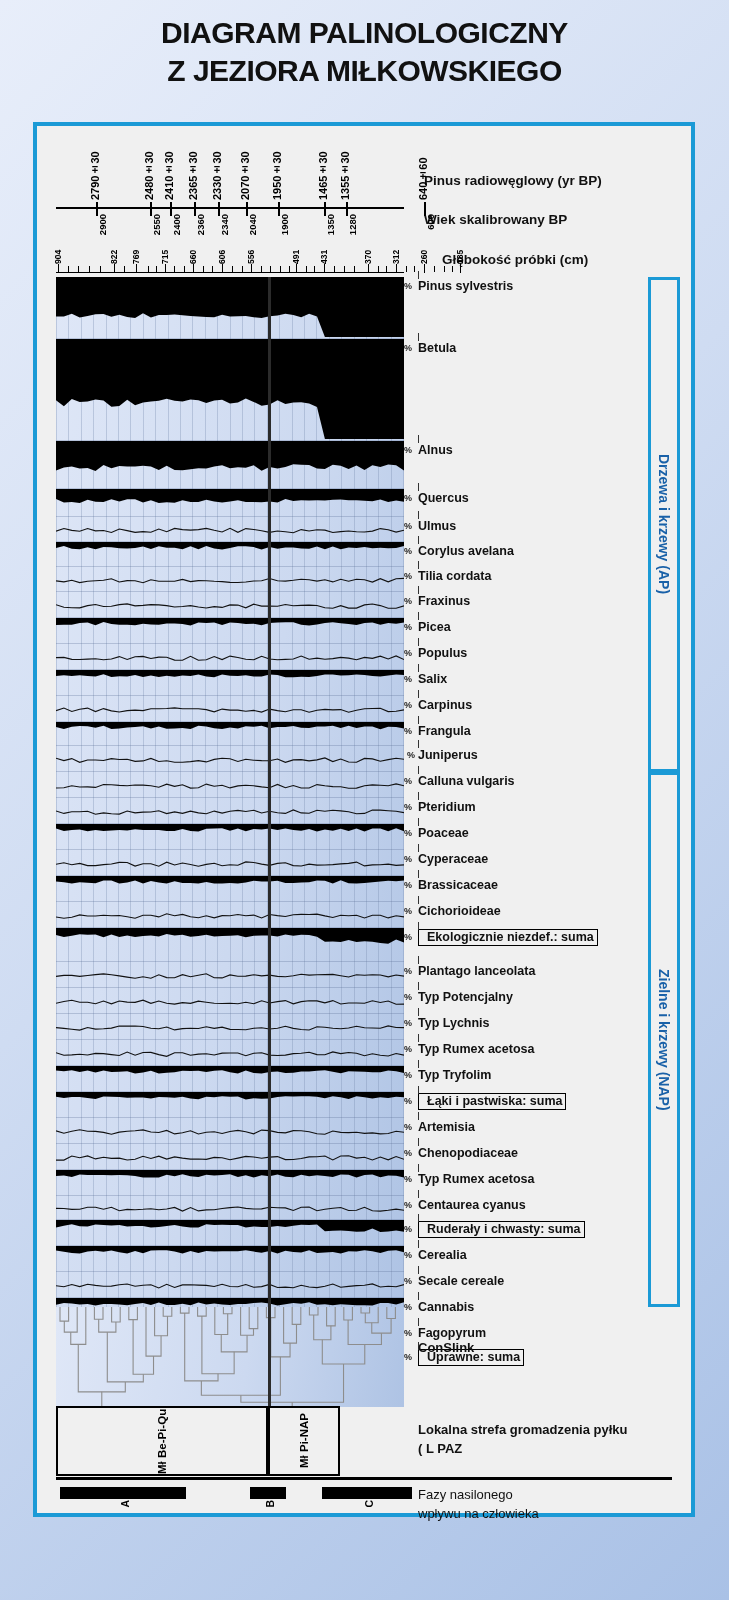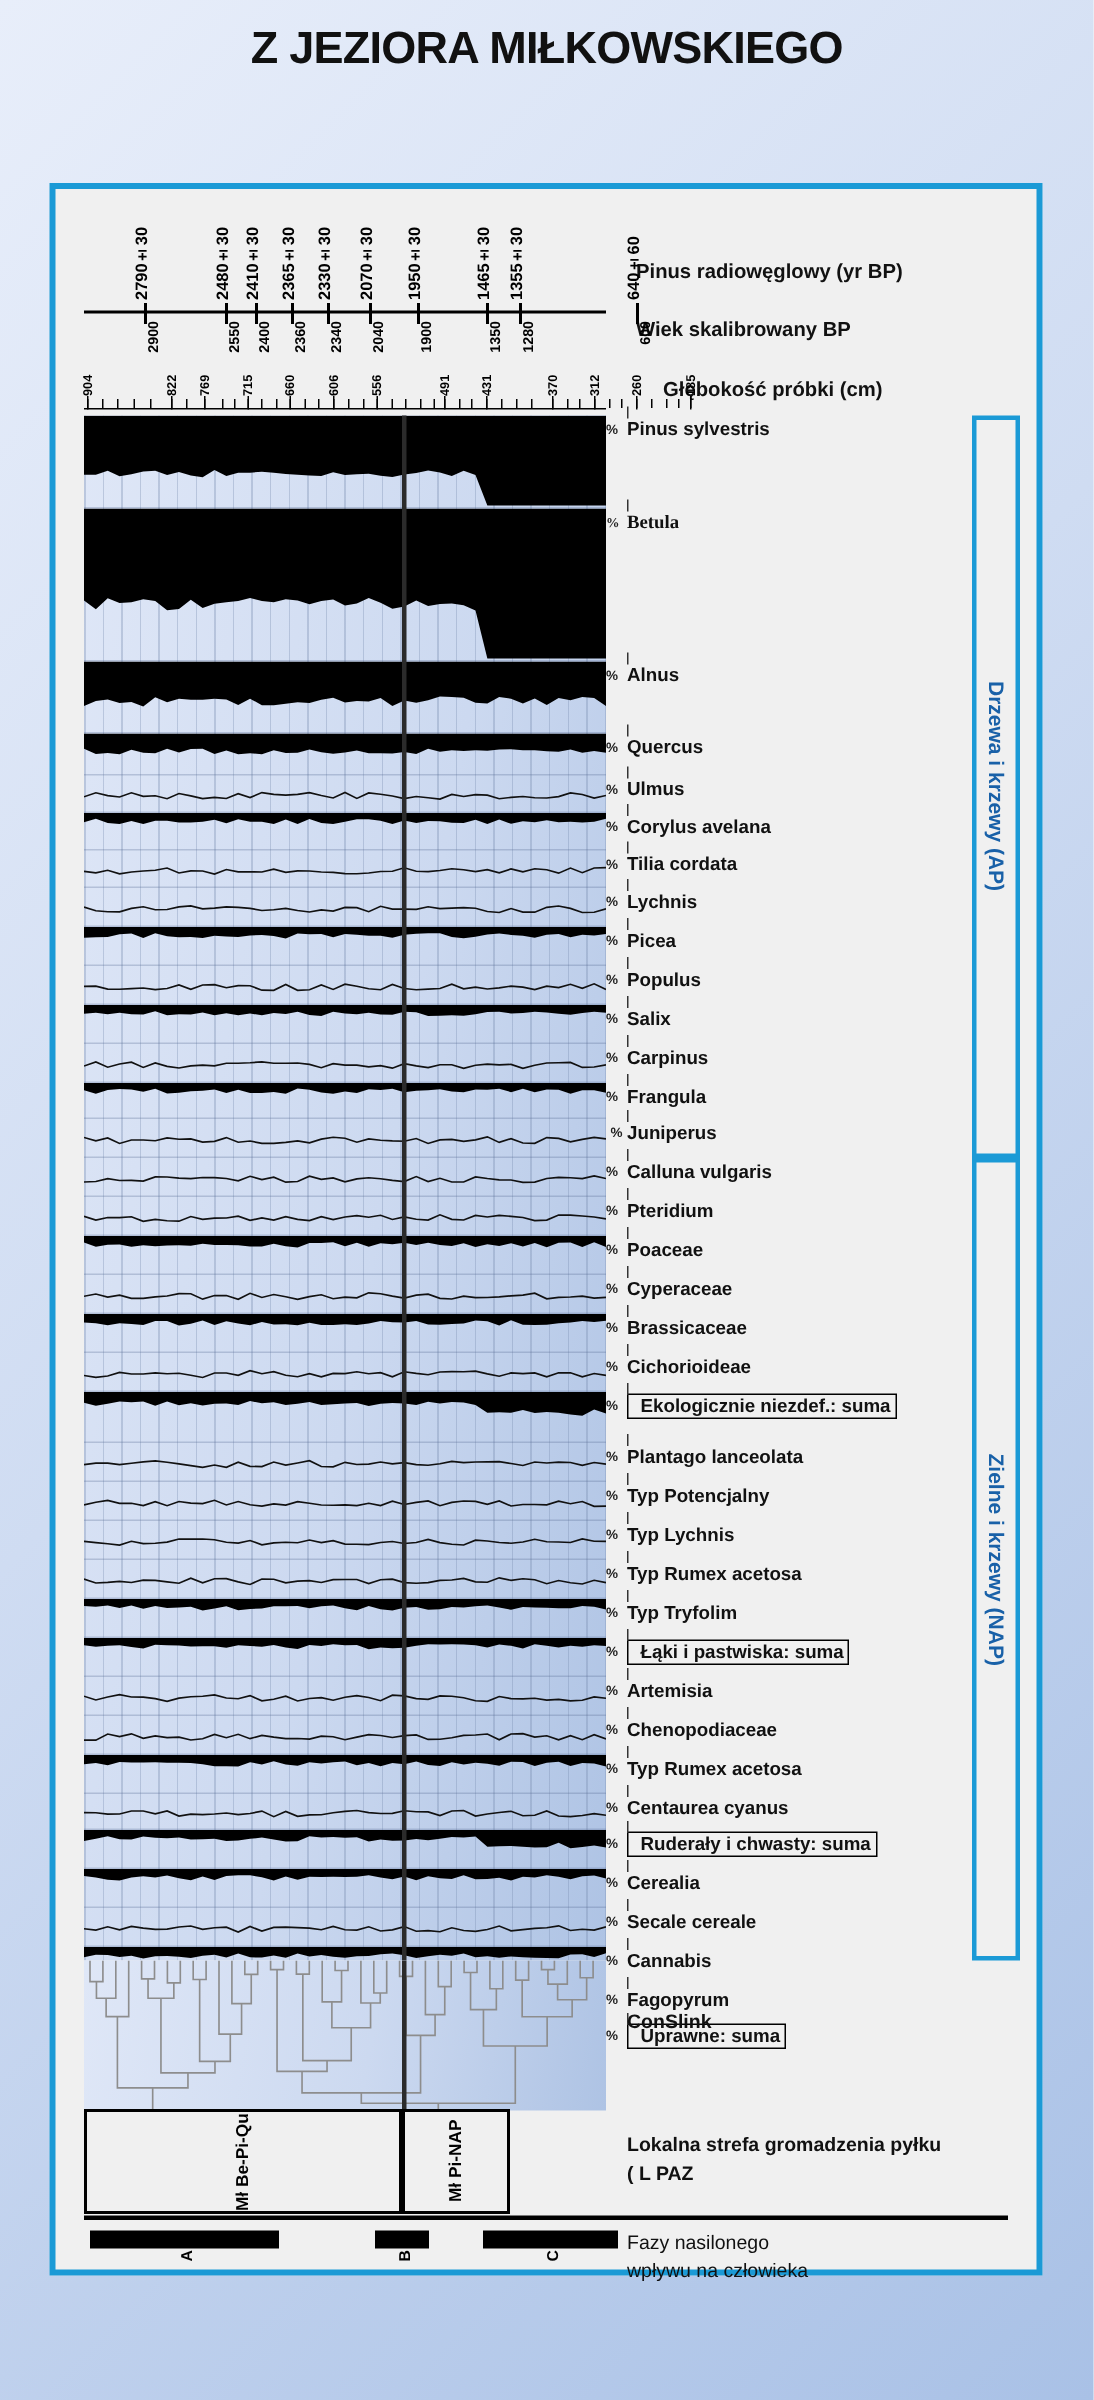--- a/index.html
+++ b/index.html
@@ -124,20 +124,21 @@
   }
   #phase-caption{
     position:absolute;left:418px;top:1485px;font-size:13px;font-weight:normal;
     color:#111;line-height:19px;width:250px;text-align:left;
   }
 </style>
 </head>
 <body>
 
 <div id="title">
+  <span>DIAGRAM PALINOLOGICZNY</span>
   <span class="l2">Z JEZIORA MIŁKOWSKIEGO</span>
 </div>
 
 <div id="panel"></div>
 
 <div class="hdr-text" style="left:424px;top:173px;">Pinus radiowęglowy (yr BP)</div>
 <div class="hdr-text" style="left:424px;top:212px;">Wiek skalibrowany BP</div>
 <div class="hdr-text" style="left:402px;top:252px;padding-left:40px;">Głębokość próbki (cm)</div>
 
 <div id="c14line"></div>
@@ -473,27 +474,27 @@
         <svg viewBox="0 0 348 26" preserveAspectRatio="none">
           <path d="M0,0 L0.0,6.8 L7.9,5.1 L15.8,5.4 L23.7,6.6 L31.6,5.9 L39.5,7.6 L47.5,6.1 L55.4,6.0 L63.3,6.5 L71.2,7.3 L79.1,5.9 L87.0,5.1 L94.9,7.0 L102.8,4.4 L110.7,6.9 L118.6,7.0 L126.5,5.7 L134.5,7.2 L142.4,4.4 L150.3,6.4 L158.2,5.4 L166.1,6.5 L174.0,7.1 L181.9,6.1 L189.8,6.0 L197.7,4.9 L205.6,4.4 L213.5,5.5 L221.5,7.4 L229.4,6.2 L237.3,5.1 L245.2,5.8 L253.1,4.3 L261.0,6.8 L268.9,6.2 L276.8,7.2 L284.7,6.3 L292.6,6.8 L300.5,7.2 L308.5,7.3 L316.4,7.5 L324.3,5.0 L332.2,4.9 L340.1,6.6 L348.0,4.2 L348,0 Z" fill="#000"></path>
         </svg>
       </div>
     </div>
 </div>
 <div id="zoneline"></div>
 
 <div id="labels">
     <div class="taxlabel" style="top: 2px;"><span class="pct">%</span><span class="nm">Pinus sylvestris</span><span class="tick"></span></div>
-    <div class="taxlabel" style="top: 64px; font-family: Liberation Serif, serif;"><span class="pct">%</span><span class="nm">Betula</span><span class="tick"></span></div>
+    <div class="taxlabel" style="top: 64px;"><span class="pct">%</span><span class="nm">Betula</span><span class="tick"></span></div>
     <div class="taxlabel" style="top: 166px;"><span class="pct">%</span><span class="nm">Alnus</span><span class="tick"></span></div>
     <div class="taxlabel" style="top: 214px;"><span class="pct">%</span><span class="nm">Quercus</span><span class="tick"></span></div>
     <div class="taxlabel" style="top: 242px;"><span class="pct">%</span><span class="nm">Ulmus</span><span class="tick"></span></div>
     <div class="taxlabel" style="top: 267px;"><span class="pct">%</span><span class="nm">Corylus avelana</span><span class="tick"></span></div>
     <div class="taxlabel" style="top: 292px;"><span class="pct">%</span><span class="nm">Tilia cordata</span><span class="tick"></span></div>
-    <div class="taxlabel" style="top: 317px;"><span class="pct">%</span><span class="nm">Lychnis</span><span class="tick"></span></div>
+    <div class="taxlabel" style="top: 317px;"><span class="pct">%</span><span class="nm">Fraxinus</span><span class="tick"></span></div>
     <div class="taxlabel" style="top: 343px;"><span class="pct">%</span><span class="nm">Picea</span><span class="tick"></span></div>
     <div class="taxlabel" style="top: 369px;"><span class="pct">%</span><span class="nm">Populus</span><span class="tick"></span></div>
     <div class="taxlabel" style="top: 395px;"><span class="pct">%</span><span class="nm">Salix</span><span class="tick"></span></div>
     <div class="taxlabel" style="top: 421px;"><span class="pct">%</span><span class="nm">Carpinus</span><span class="tick"></span></div>
     <div class="taxlabel" style="top: 447px;"><span class="pct">%</span><span class="nm">Frangula</span><span class="tick"></span></div>
     <div class="taxlabel" style="top: 471px; text-align: center;"><span class="pct">%</span><span class="nm">Juniperus</span><span class="tick"></span></div>
     <div class="taxlabel" style="top: 497px;"><span class="pct">%</span><span class="nm">Calluna vulgaris</span><span class="tick"></span></div>
     <div class="taxlabel" style="top: 523px;"><span class="pct">%</span><span class="nm">Pteridium</span><span class="tick"></span></div>
     <div class="taxlabel" style="top: 549px;"><span class="pct">%</span><span class="nm">Poaceae</span><span class="tick"></span></div>
     <div class="taxlabel" style="top: 575px;"><span class="pct">%</span><span class="nm">Cyperaceae</span><span class="tick"></span></div>

